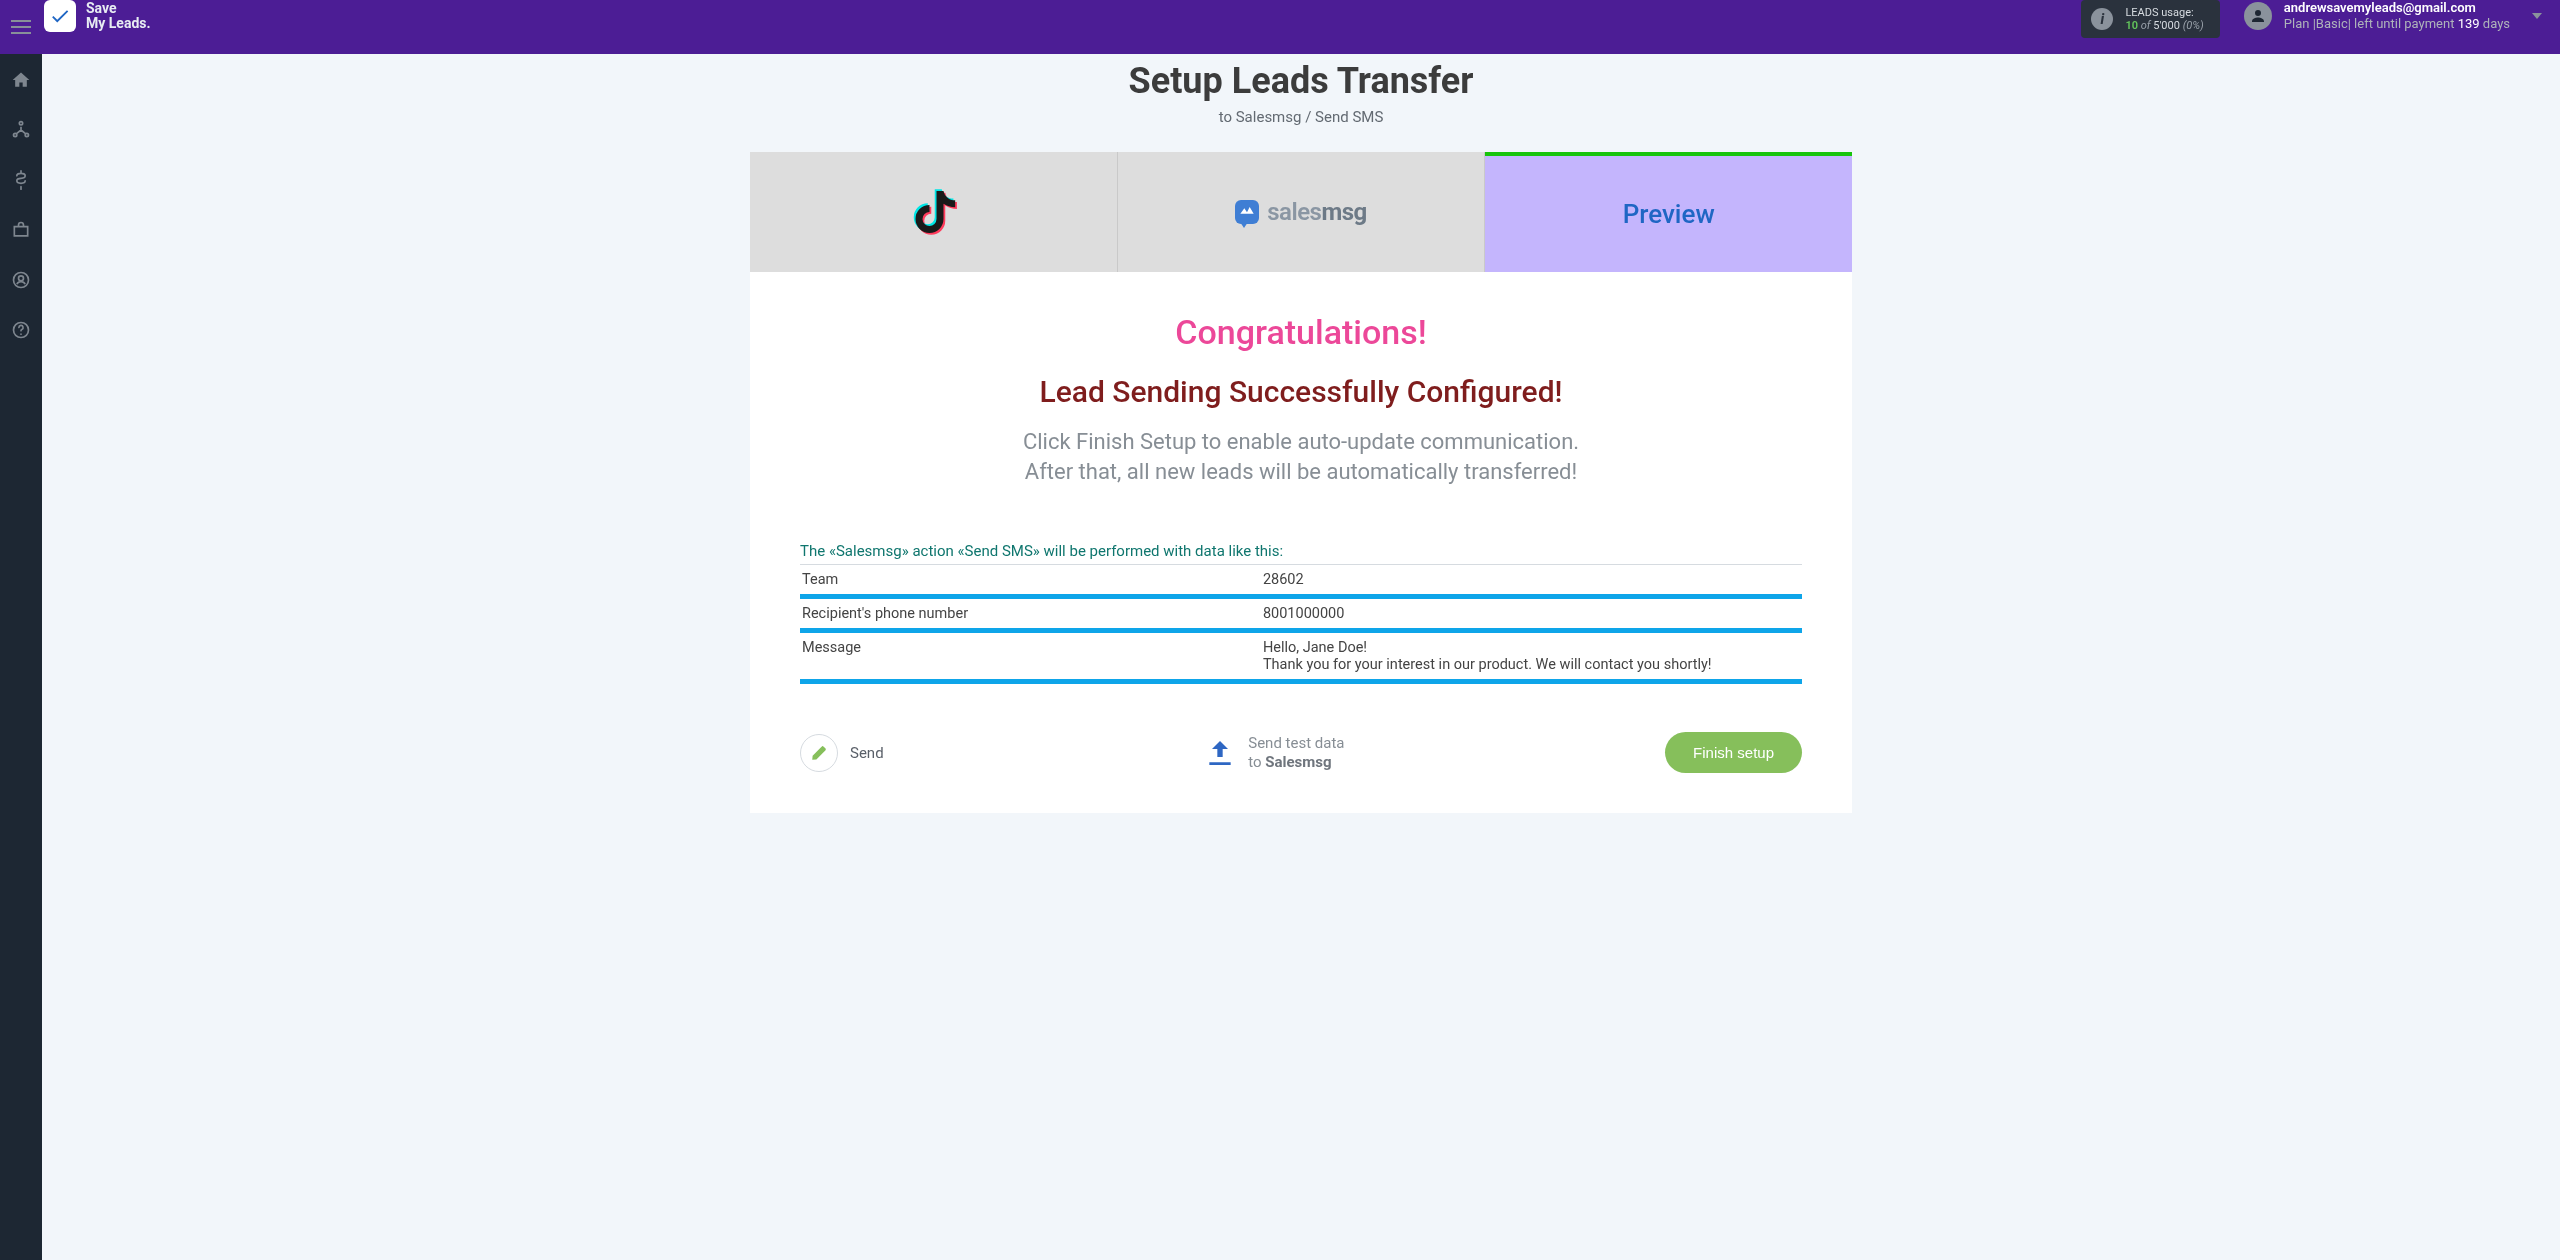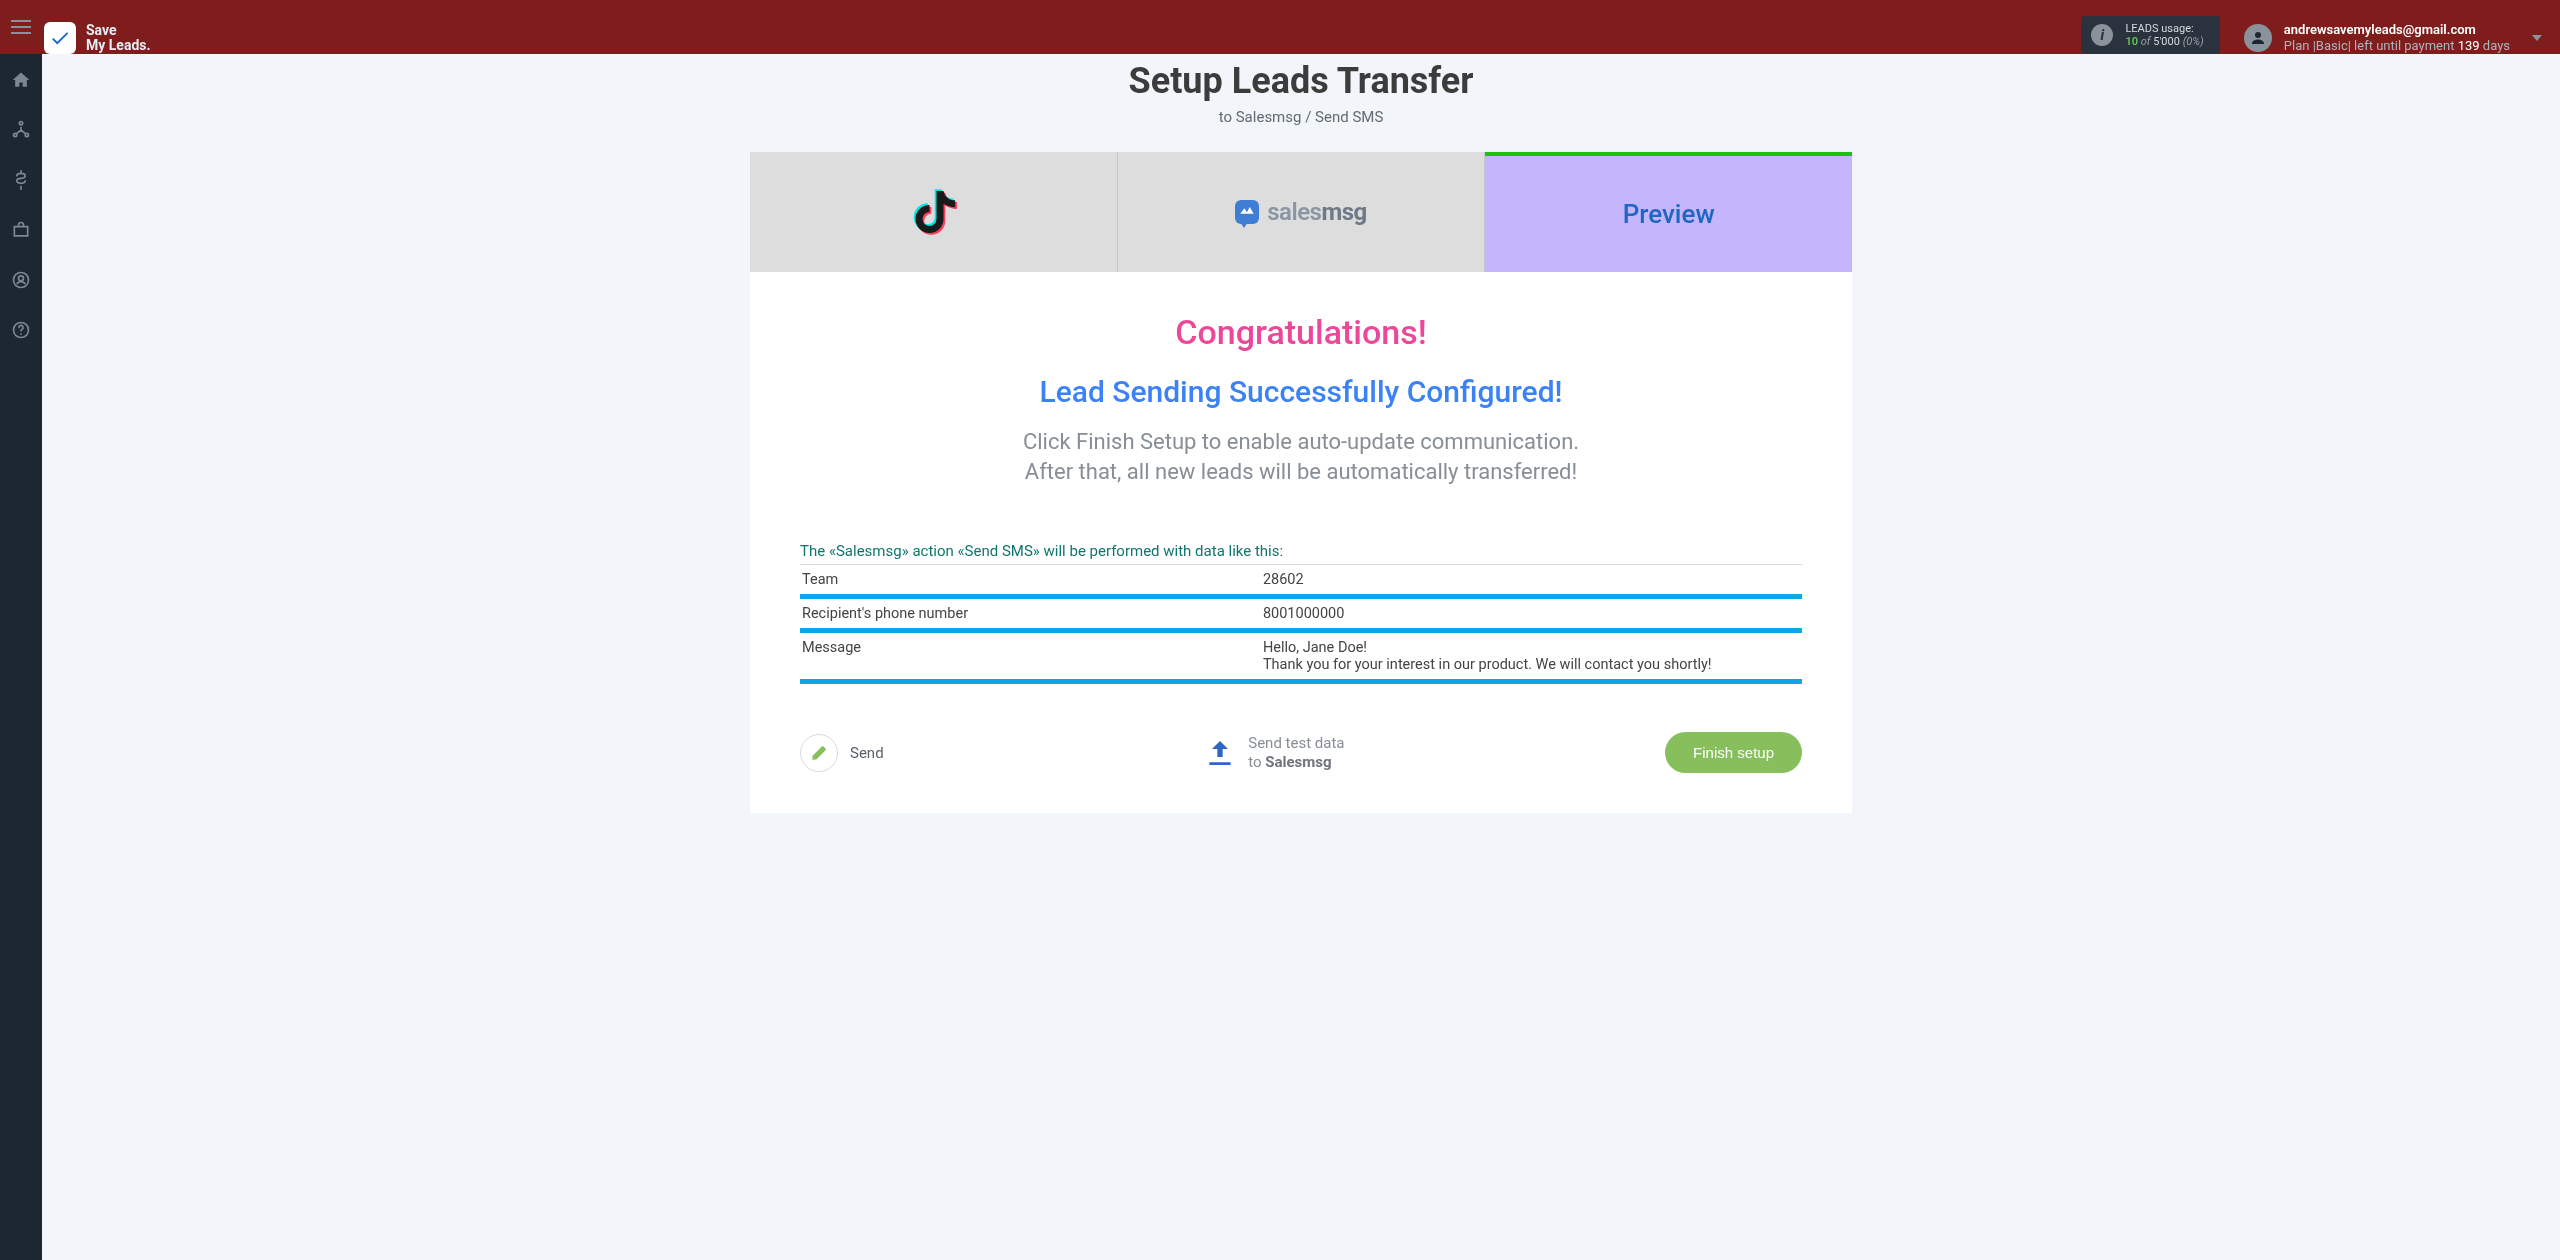--- a/index.html
+++ b/index.html
@@ -6,24 +6,24 @@
 html, body { width: 100%; height: 100%; }
 body {
   font-family: -apple-system, BlinkMacSystemFont, "Segoe UI", Roboto, Helvetica, Arial, sans-serif;
   background: #f2f6fa;
   color: #444;
   overflow-x: hidden;
 }
 
 
 .topbar {
-  background: #7f1d1d;
+  background: #4c1d95;
   height: 54px;
   display: flex;
-  align-items: flex-end;
+  align-items: flex-start;
   padding: 0 18px 0 0;
   color: #e7ecf2;
 }
 .hamburger {
   width: 42px; height: 54px;
   display: flex; align-items: center; justify-content: center;
   cursor: pointer;
 }
 .hamburger-lines, .hamburger-lines::before, .hamburger-lines::after {
   content: ""; display: block;
@@ -146,21 +146,21 @@
   padding: 40px 50px 40px 50px;
 }
 .congrats {
   text-align: center;
   font-size: 34px;
   color: #ec4899;
   font-weight: 500;
 }
 .success-line {
   text-align: center;
-  color: #3b82f6;
+  color: #7f1d1d;
   font-size: 30px;
   margin-top: 22px;
   font-weight: 500;
 }
 .help-text {
   text-align: center;
   color: #878e95;
   font-size: 22px;
   line-height: 1.35;
   margin-top: 18px;

